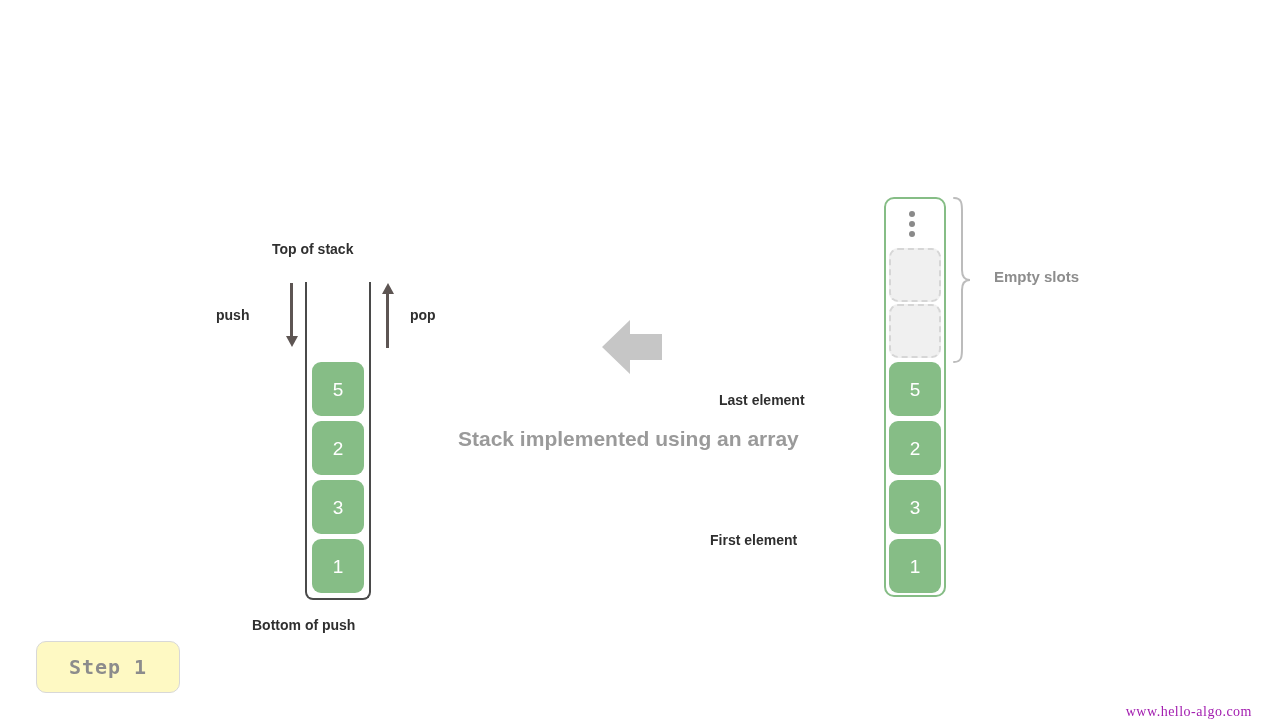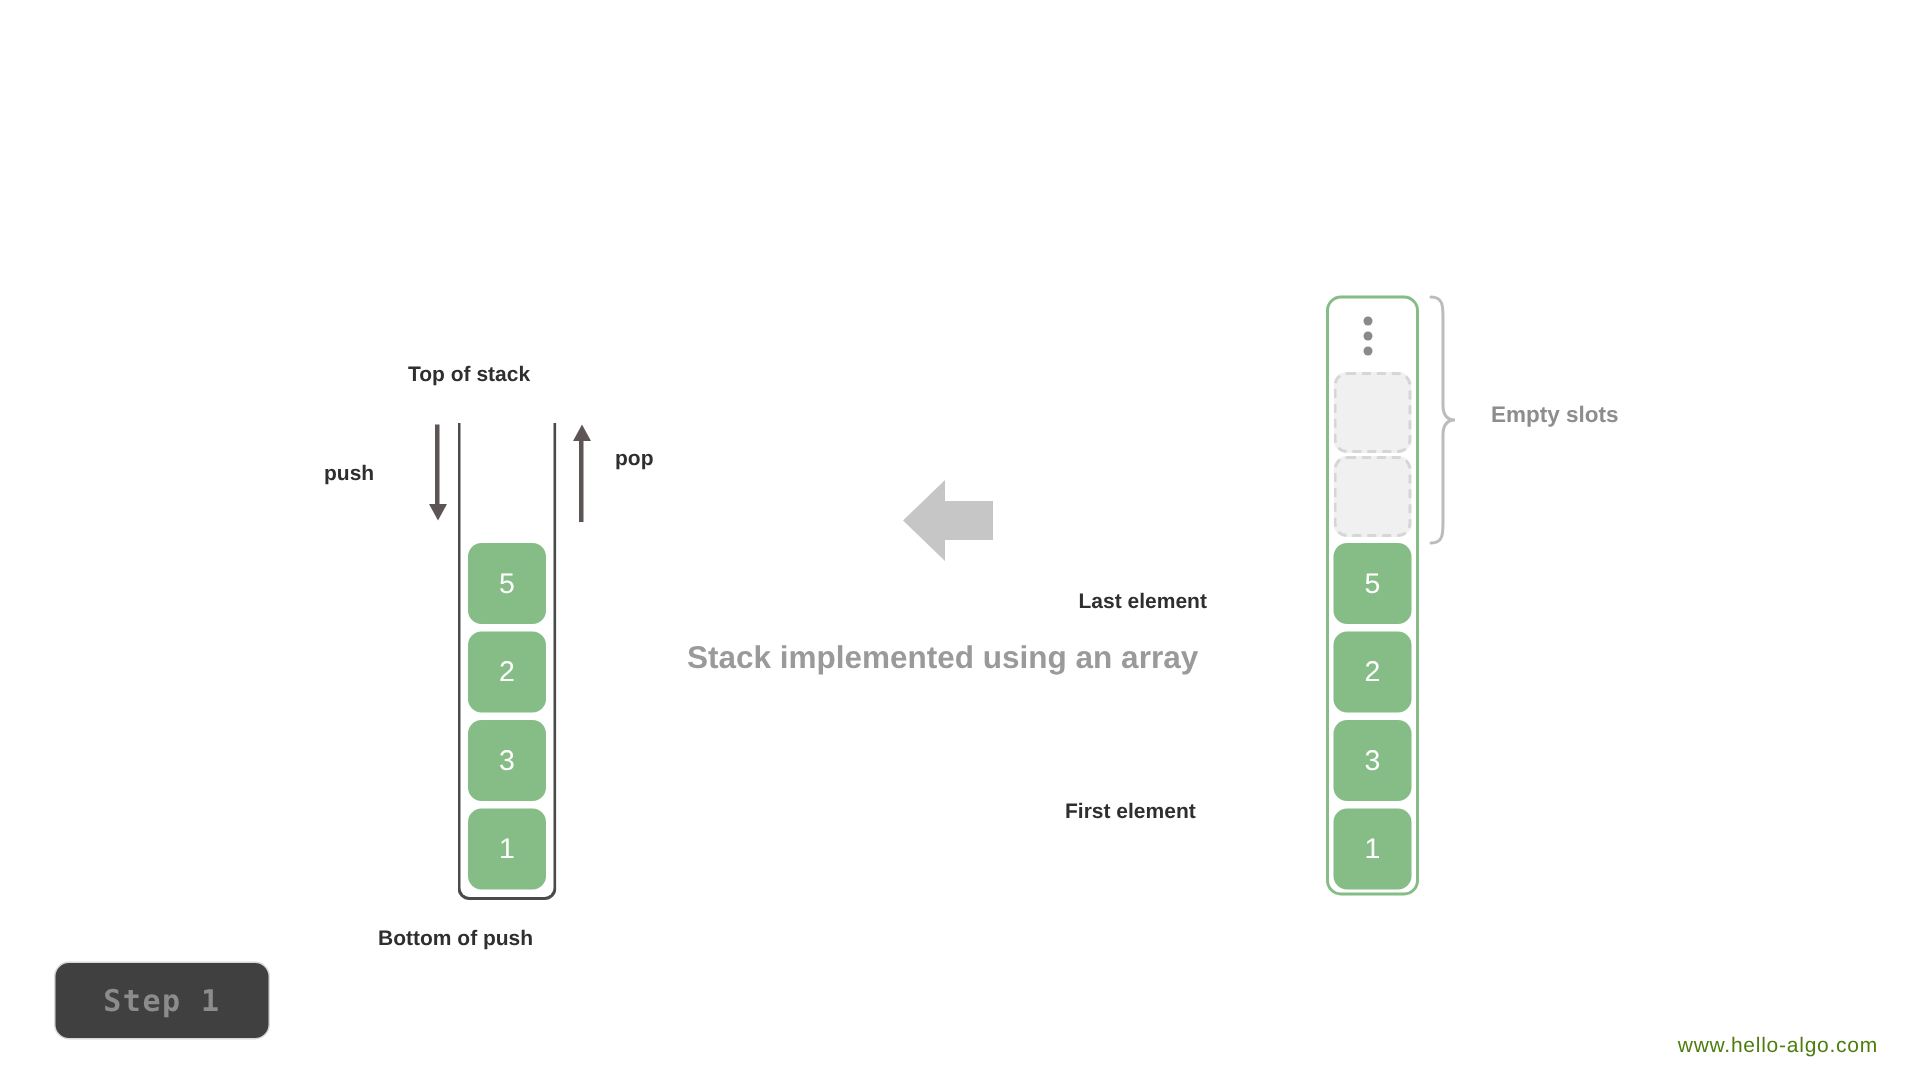--- a/index.html
+++ b/index.html
@@ -132,51 +132,51 @@
   #empty-slots-brace { left: 950px; top: 196px; }
 
   
   #step-badge {
     left: 36px;
     top: 641px;
     width: 144px;
     height: 52px;
     border: 1px solid #d8d8d8;
     border-radius: 10px;
-    background: #404040;
+    background: #fef9c3;
     display: flex;
     align-items: center;
     justify-content: center;
     color: #8c8c8c;
     font-family: "DejaVu Sans Mono", monospace;
     font-size: 20px;
     font-weight: bold;
     letter-spacing: 1px;
     box-sizing: border-box;
   }
 
   
   #watermark {
     right: 28px;
-    bottom: 16px;
-    color: #4d7c0f;
-    font-family: Liberation Sans, sans-serif;
+    bottom: 0;
+    color: #a21caf;
+    font-family: Liberation Serif, serif;
     font-size: 14px;
     letter-spacing: 0.5px;
     white-space: nowrap;
   }
 </style>
 </head>
 <body>
 
 <div class="abs label-dark" style="left:272px; top:242px;">Top of stack</div>
 
 <div class="abs label-dark" style="left:216px; top:308px;">push</div>
 
-<div class="abs label-dark" style="left:410px; top:298px;text-align:center;">pop</div>
+<div class="abs label-dark" style="left:410px; top:308px;text-align:center;">pop</div>
 
 <div class="abs" style="left:286px; top:283px; width:14px; height:66px;">
   <div class="arrow-line abs" style="left:4px; top:0; height:54px;"></div>
   <div class="arrow-head down abs" style="left:0px; top:53px;"></div>
 </div>
 
 <div class="abs" style="left:382px; top:283px; width:14px; height:66px;">
   <div class="arrow-head up abs" style="left:0px; top:0px;"></div>
   <div class="arrow-line abs" style="left:4px; top:11px; height:54px;"></div>
 </div>

